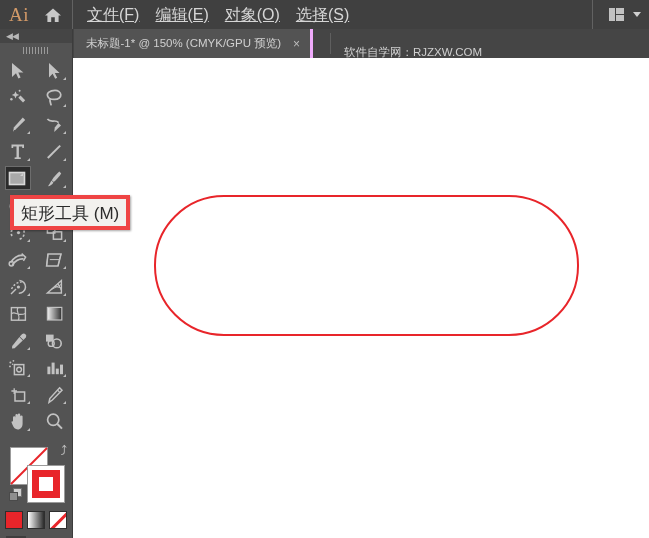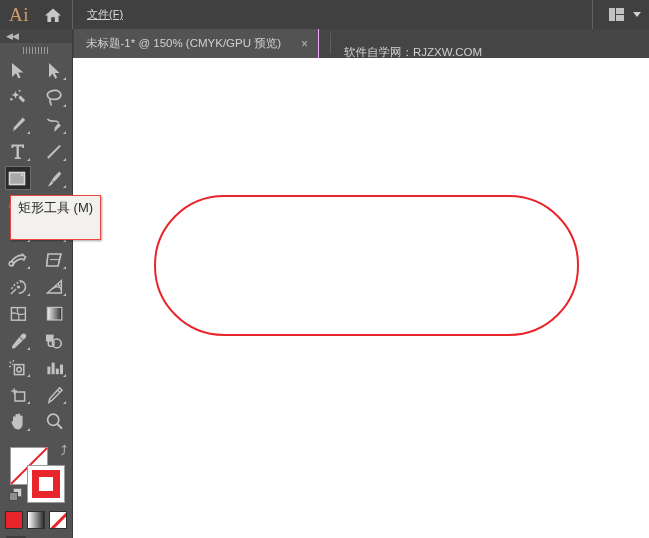--- a/index.html
+++ b/index.html
@@ -53,21 +53,21 @@
   }
   .menu-items {
     display: flex;
     align-items: center;
     gap: 0px;
   }
   .menu-item {
     padding: 0 8px;
     height: 29px;
     line-height: 29px;
-    font-size: 11px;
+    font-size: 16px;
     color: #d6d6d6;
     white-space: nowrap;
     cursor: default;
     text-decoration: underline;
   }
   .menubar-right {
     position: absolute;
     right: 0; top: 0;
     height: 29px;
     display: flex;
@@ -115,22 +115,21 @@
     align-items: center;
     padding: 0 10px 0 12px;
     font-size: 11.5px;
     color: #d0d0d0;
     white-space: nowrap;
     box-sizing: border-box;
   }
   .tab.active {
     left: 74px;
     background: #535353;
-    border-right: 1px solid #f0abfc;
-    gap: 8px;
+    border-right: 3px solid #f0abfc;
   }
   .tab-close {
     margin-left: 12px;
     font-size: 12px;
     color: #bdbdbd;
     line-height: 1;
     cursor: pointer;
   }
   .tab.inactive {
     left: 332px;
@@ -212,24 +211,24 @@
   }
   .tool.selected svg,
   .tool.selected .corner { position: relative; z-index: 2; }
   .tool.selected .corner { border-bottom-color: #cfcfcf; }
 
   
   .tooltip {
     position: absolute;
     left: 10px; top: 195px;
     background: #f2f1ee;
-    border: 1px solid #ef4444;
+    border: 4px solid #ef4444;
     color: #2b2b2b;
-    font-size: 13px;
-    padding: 3px 7px 22px 7px;
+    font-size: 17px;
+    padding: 3px 7px 1px 7px;
     white-space: nowrap;
     z-index: 40;
     box-shadow: 1px 1px 2px rgba(0,0,0,0.35);
   }
 
   
   .color-area {
     position: relative;
     margin-top: 9px;
     height: 62px;
@@ -356,20 +355,23 @@
   <div class="menubar">
     <div class="ai-logo">Ai</div>
     <div class="home-icon">
       <svg width="18" height="16" viewBox="0 0 18 16" aria-hidden="true">
         <path d="M9 1.5 L17 8.5 L14.6 8.5 L14.6 15 L10.8 15 L10.8 10.2 L7.2 10.2 L7.2 15 L3.4 15 L3.4 8.5 L1 8.5 Z" fill="#c8c8c8"></path>
       </svg>
     </div>
     <div class="menu-sep"></div>
     <div class="menu-items">
       <div class="menu-item">文件(F)</div>
+      <div class="menu-item">编辑(E)</div>
+      <div class="menu-item">对象(O)</div>
+      <div class="menu-item">选择(S)</div>
     </div>
     <div class="menubar-right">
       <div class="menu-sep"></div>
       <div class="ws-switch">
         <span class="ws-glyph">
           <i class="a"></i>
             <i class="b"></i>
             <i class="c"></i>
         </span>
         <span class="chev"></span>

